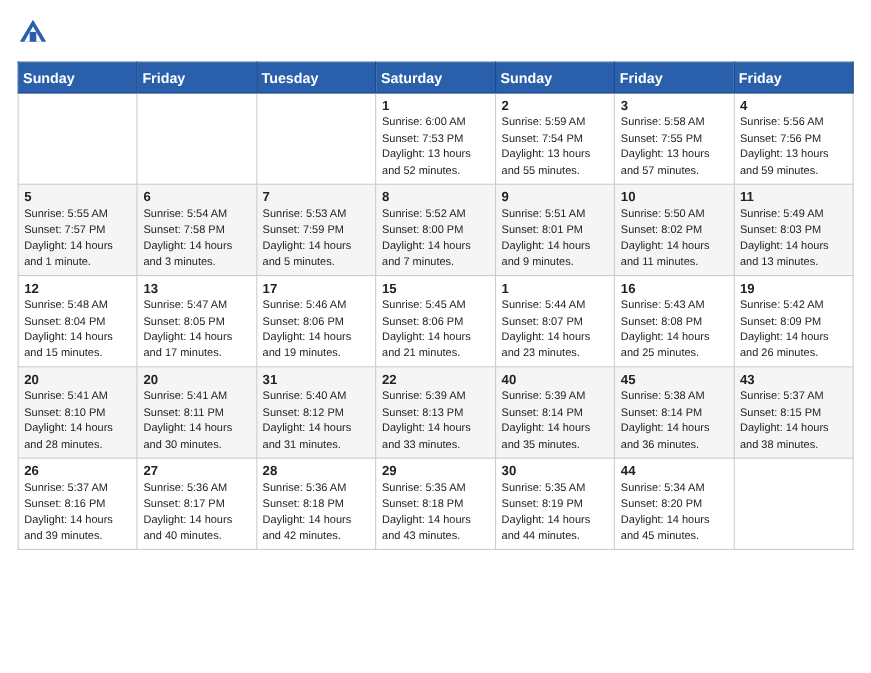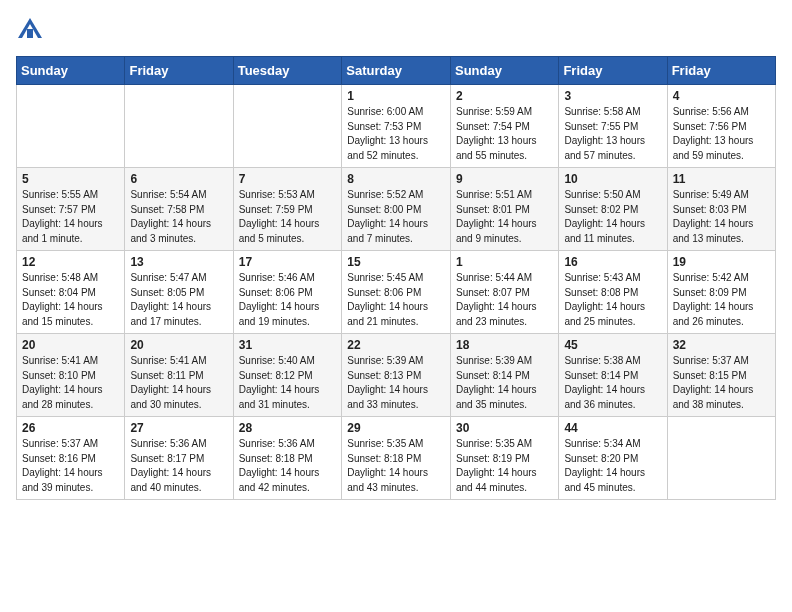--- a/index.html
+++ b/index.html
@@ -214,29 +214,29 @@
         </td>
         <td>
           <span class="day-num">31</span>
           <div class="cell-info">Sunrise: 5:40 AM<br>Sunset: 8:12 PM<br>Daylight: 14 hours and 31 minutes.</div>
         </td>
         <td>
           <span class="day-num">22</span>
           <div class="cell-info">Sunrise: 5:39 AM<br>Sunset: 8:13 PM<br>Daylight: 14 hours and 33 minutes.</div>
         </td>
         <td>
-          <span class="day-num">18</span>
+          <span class="day-num">40</span>
           <div class="cell-info">Sunrise: 5:39 AM<br>Sunset: 8:14 PM<br>Daylight: 14 hours and 35 minutes.</div>
         </td>
         <td>
           <span class="day-num">45</span>
           <div class="cell-info">Sunrise: 5:38 AM<br>Sunset: 8:14 PM<br>Daylight: 14 hours and 36 minutes.</div>
         </td>
         <td>
-          <span class="day-num">32</span>
+          <span class="day-num">43</span>
           <div class="cell-info">Sunrise: 5:37 AM<br>Sunset: 8:15 PM<br>Daylight: 14 hours and 38 minutes.</div>
         </td>
       </tr>
       <tr>
         <td>
           <span class="day-num">26</span>
           <div class="cell-info">Sunrise: 5:37 AM<br>Sunset: 8:16 PM<br>Daylight: 14 hours and 39 minutes.</div>
         </td>
         <td>
           <span class="day-num">27</span>

